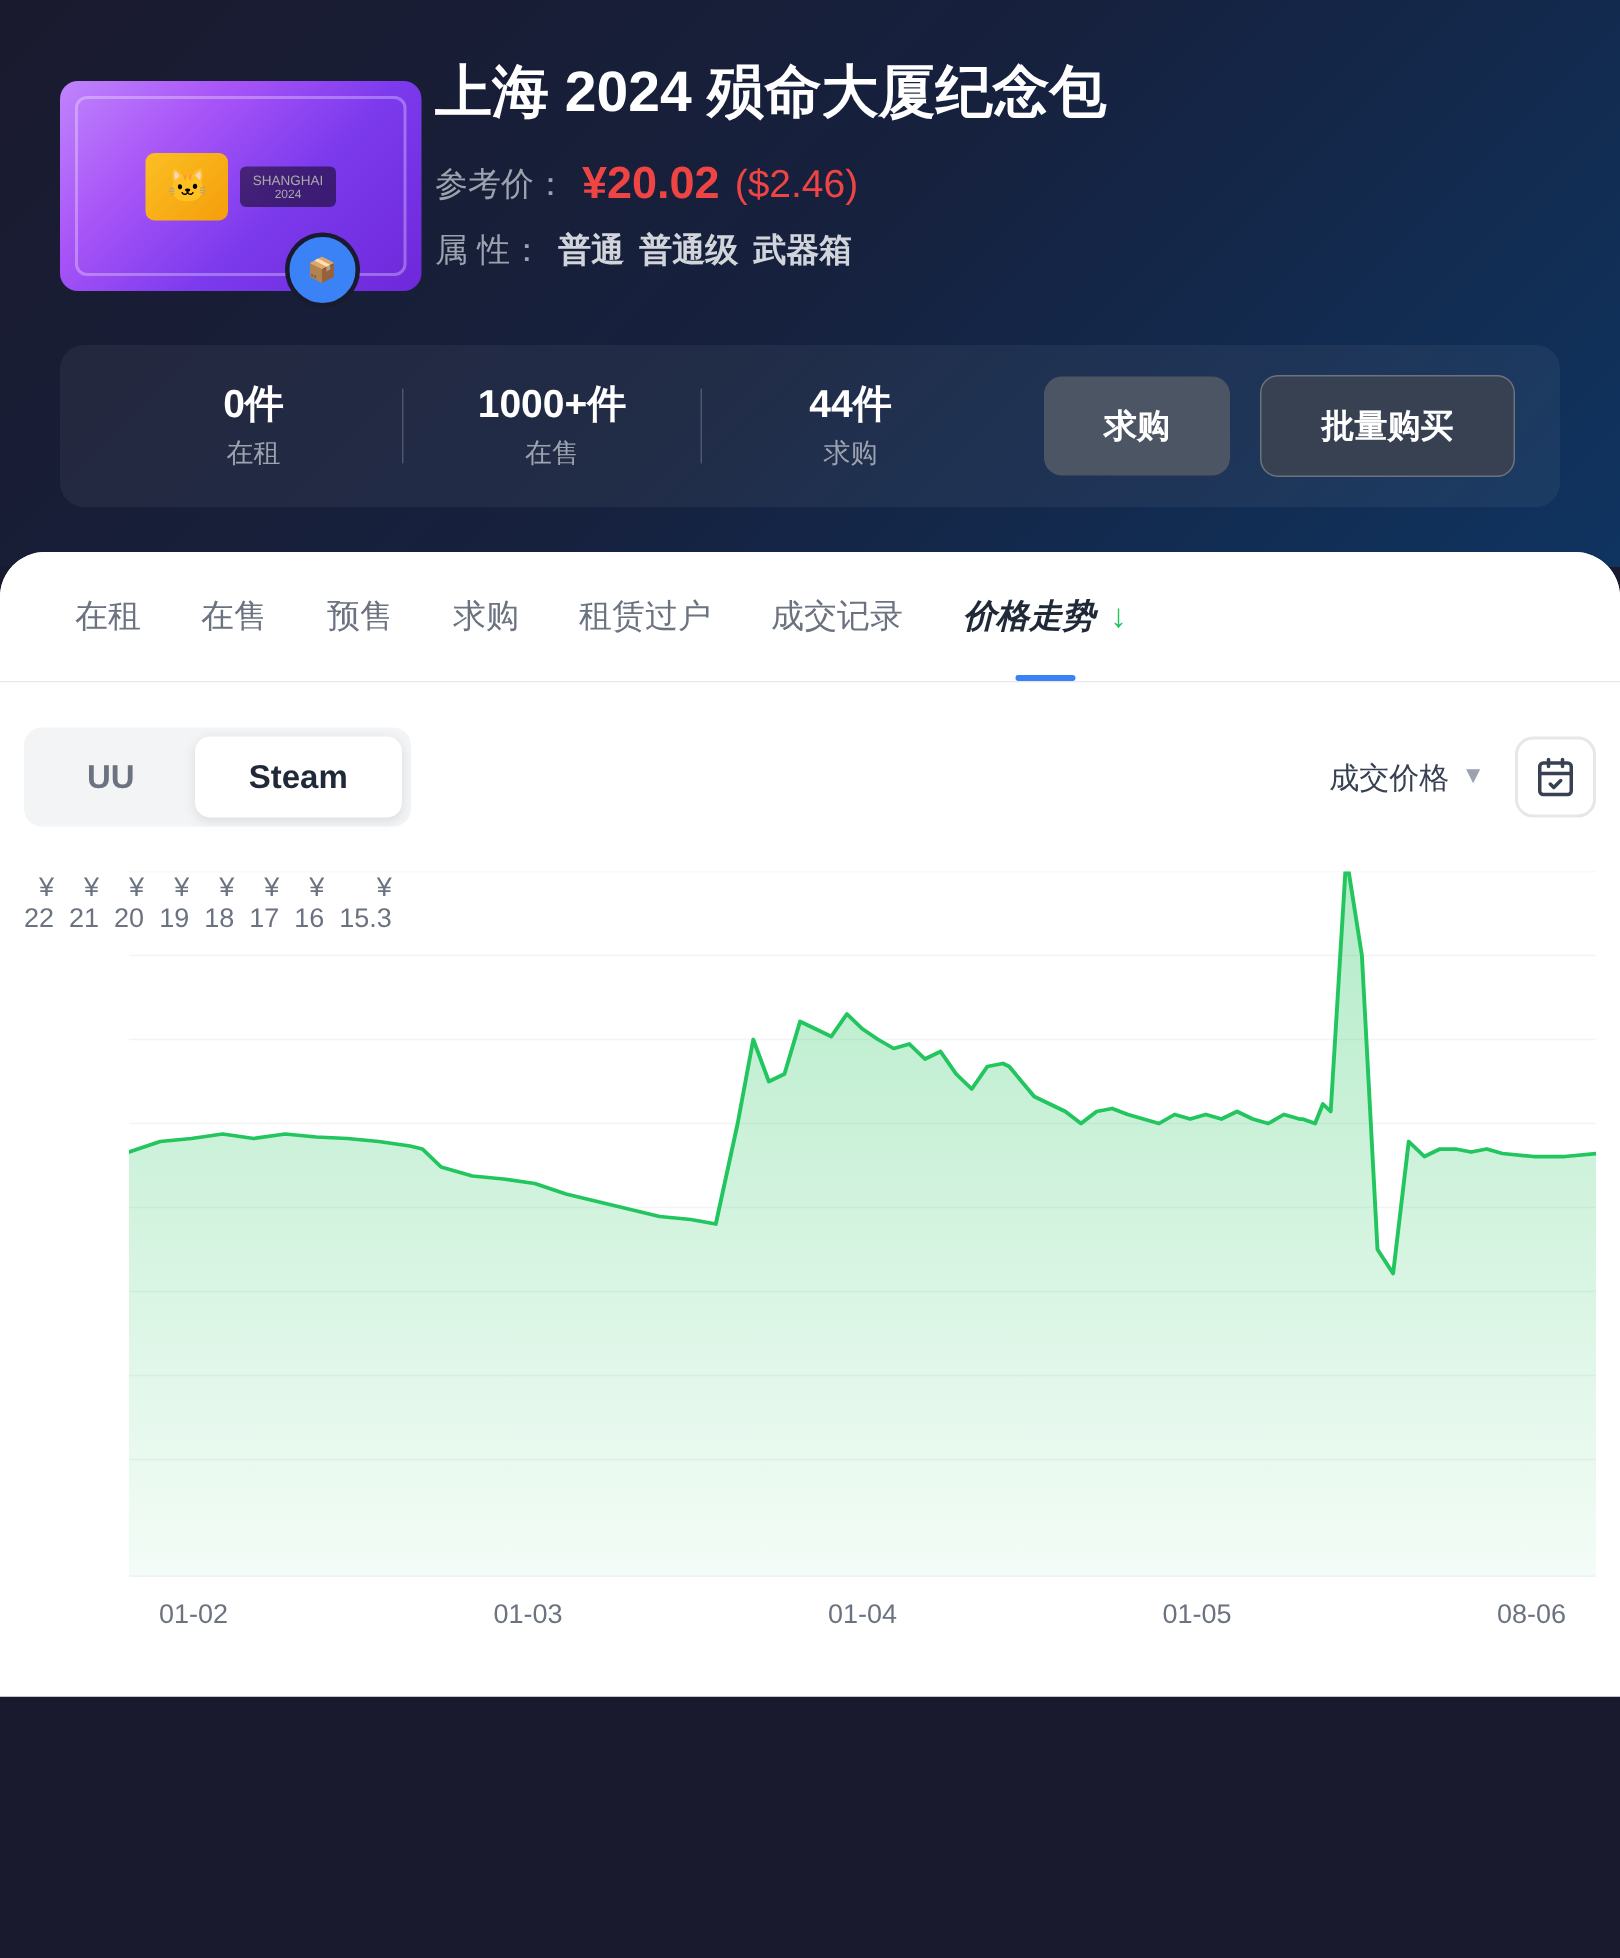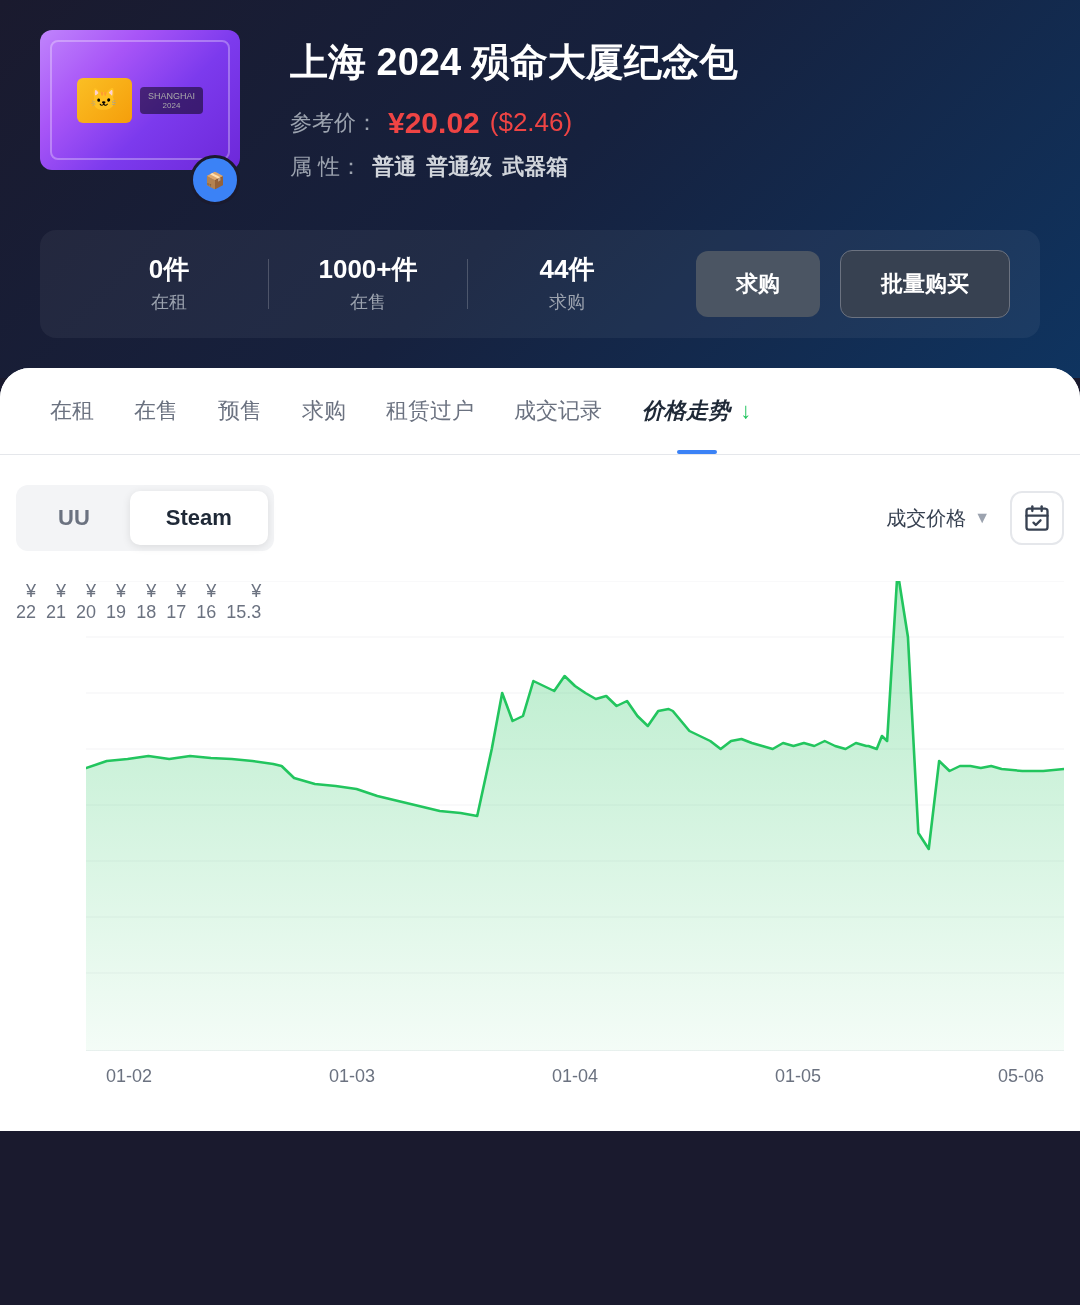--- a/index.html
+++ b/index.html
@@ -26,29 +26,30 @@
     }
 
     .product-image-container {
       width: 220px;
       height: 160px;
       flex-shrink: 0;
       position: relative;
     }
 
     .product-image {
-      width: 200px;
+      width: 241px;
       height: 140px;
       background: linear-gradient(135deg, #c084fc 0%, #a855f7 30%, #7c3aed 60%, #6d28d9 100%);
       border-radius: 12px;
       position: relative;
       overflow: hidden;
       display: flex;
       align-items: center;
       justify-content: center;
+      margin-top: 24px;
     }
 
     .product-image::before {
       content: '';
       position: absolute;
       top: 10px;
       left: 10px;
       right: 10px;
       bottom: 10px;
       border: 2px solid rgba(255,255,255,0.3);
@@ -576,18 +577,18 @@
             L 840,185 L 850,185 L 860,187 L 870,185 L 880,188 L 900,190 L 920,190 L 940,188
           " fill="none" stroke="#22c55e" stroke-width="2.5" stroke-linejoin="round" stroke-linecap="round"></path>
         </svg>
       </div>
 
       <div class="chart-x-axis">
         <span class="x-label">01-02</span>
         <span class="x-label">01-03</span>
         <span class="x-label">01-04</span>
         <span class="x-label">01-05</span>
-        <span class="x-label">05-06</span>
+        <span class="x-label">08-06</span>
       </div>
     </div>
 
   </div>
 </div>
 
 </body></html>

